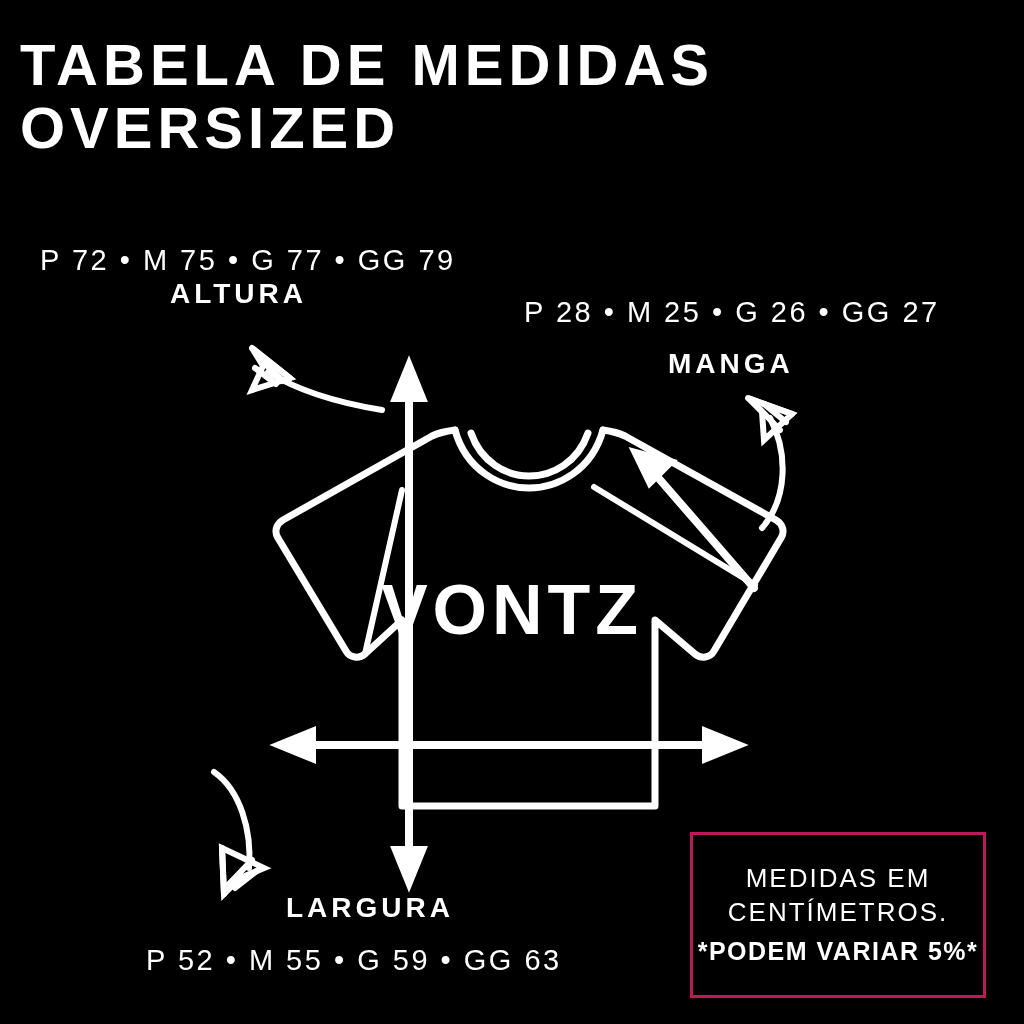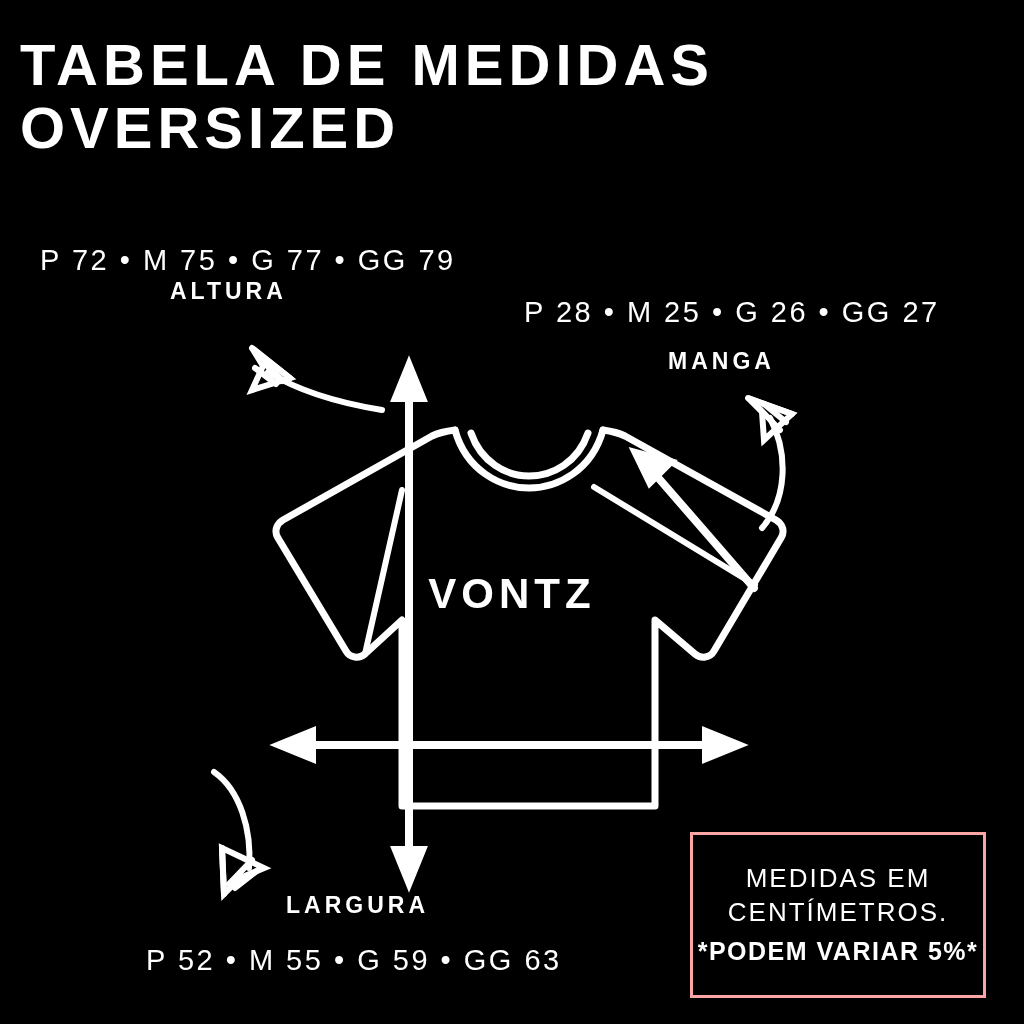--- a/index.html
+++ b/index.html
@@ -45,21 +45,21 @@
   .measure-values {
     position: absolute;
     font-size: 29px;
     letter-spacing: 2.5px;
     color: #ffffff;
     white-space: nowrap;
     font-weight: 400;
   }
   .measure-name {
     position: absolute;
-    font-size: 23px;
+    font-size: 28px;
     font-weight: 700;
     letter-spacing: 4px;
     color: #ffffff;
     white-space: nowrap;
   }
 
   #altura-values { top: 224px; left: 40px; margin-top: 20px; }
   #altura-name   { top: 278px; left: 170px; }
 
   #manga-values  { top: 296px; left: 524px; }
@@ -68,35 +68,35 @@
   #largura-name  { top: 892px; left: 286px; }
   #largura-values{ top: 944px; left: 146px; }
 
   
   .brand-text {
     position: absolute;
     top: 570px;
     left: 0;
     width: 1024px;
     text-align: center;
-    font-size: 42px;
+    font-size: 70px;
     font-weight: 700;
     letter-spacing: 5px;
     color: #ffffff;
     pointer-events: none;
   }
 
   
   .note-box {
     position: absolute;
     left: 690px;
     top: 832px;
     width: 296px;
     height: 166px;
-    border: 3px solid #fca5a5;
+    border: 3px solid #be185d;
     box-sizing: border-box;
     display: flex;
     flex-direction: column;
     align-items: center;
     justify-content: center;
     gap: 2px;
   }
   .note-line {
     font-size: 26px;
     letter-spacing: 2px;

